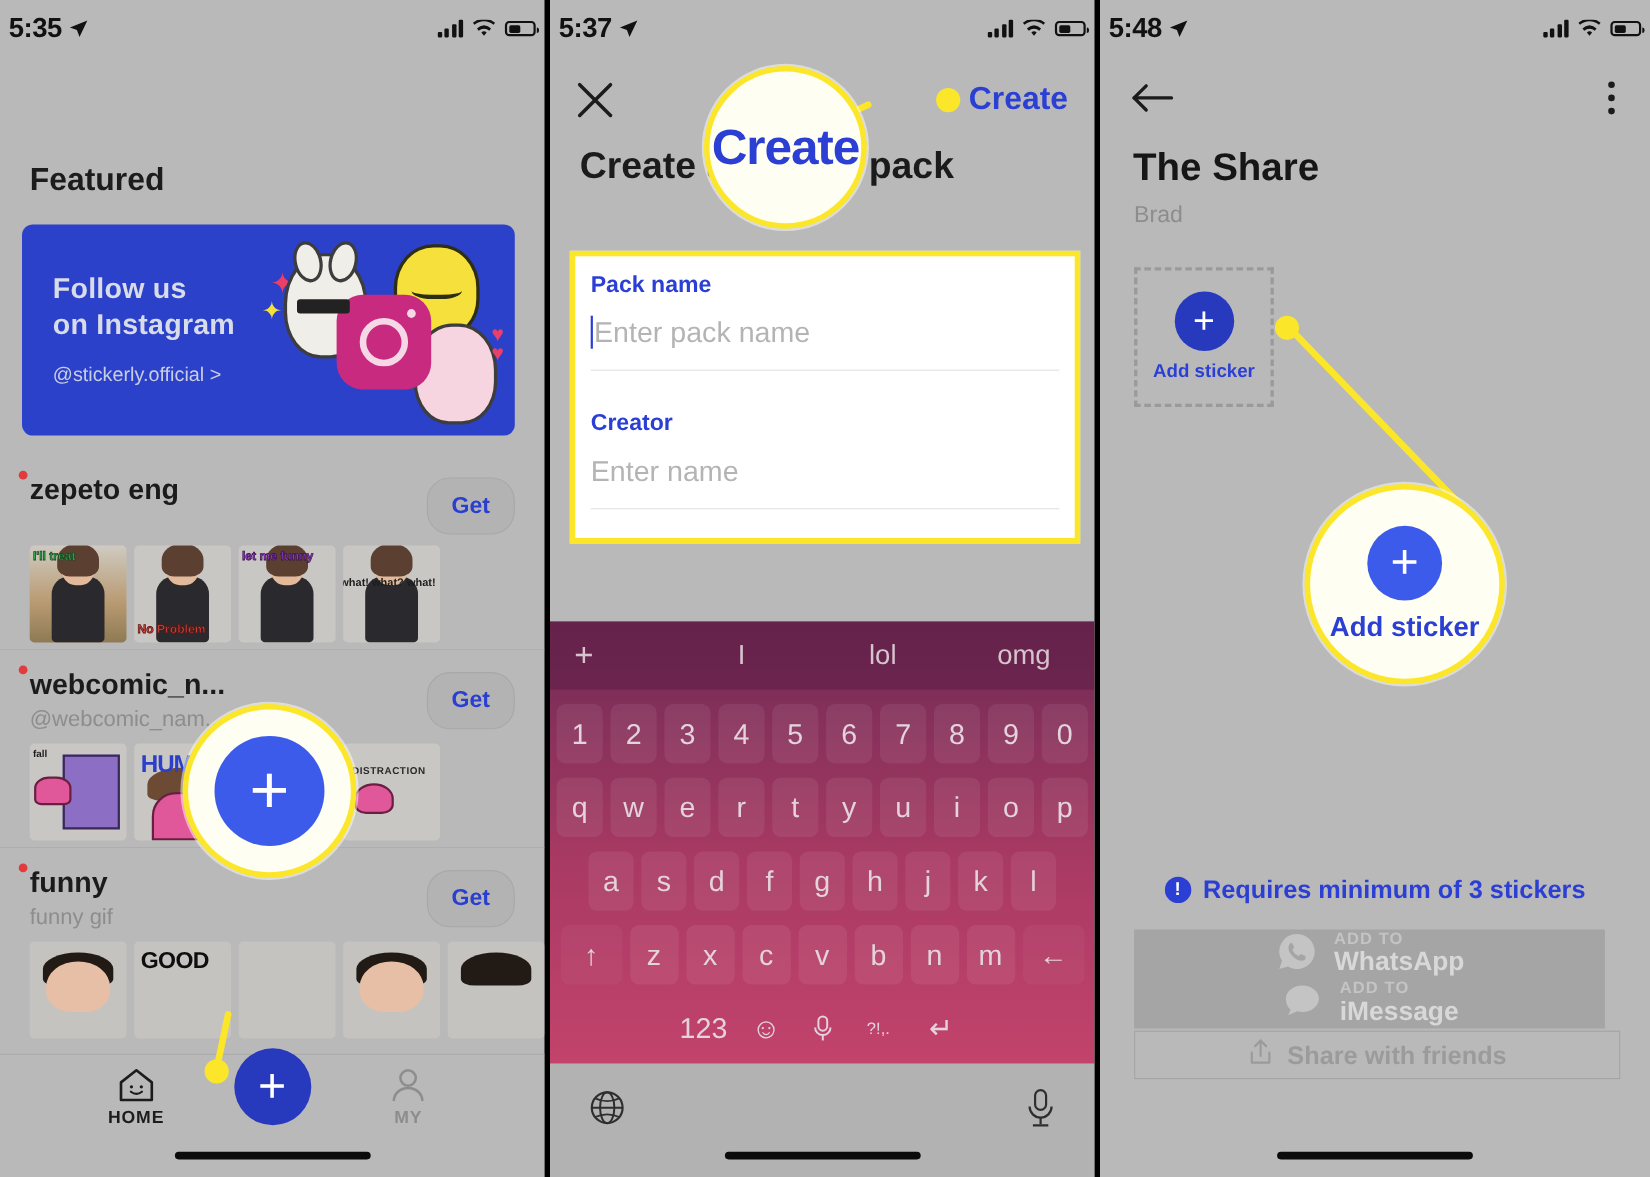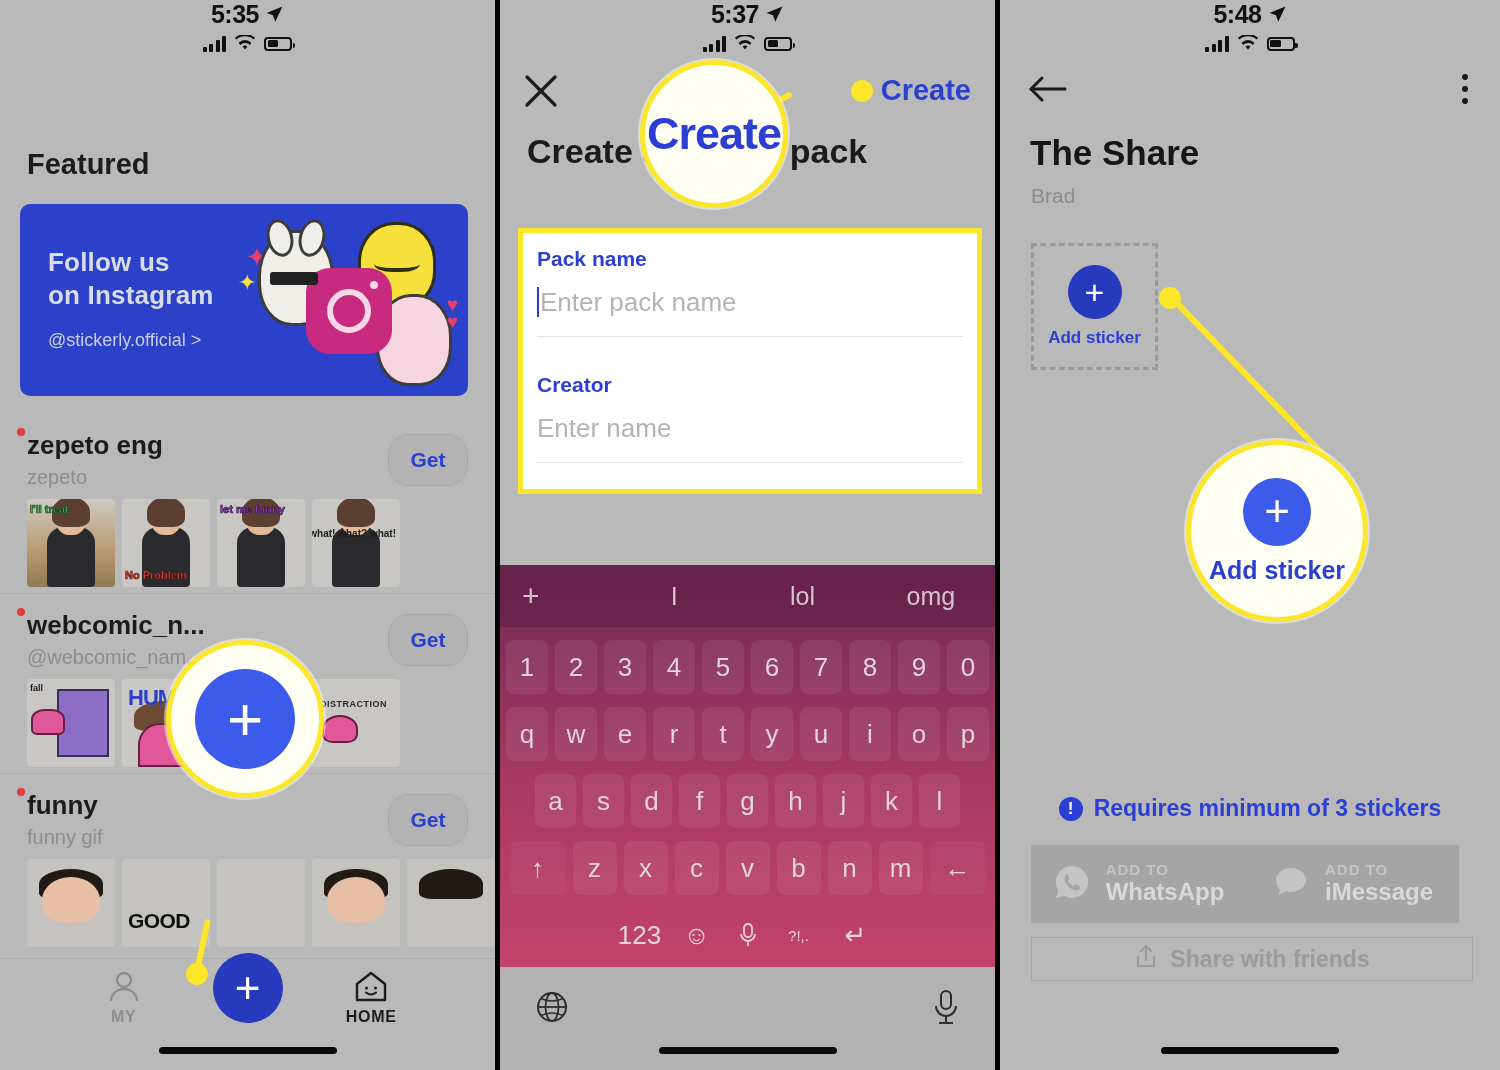--- a/index.html
+++ b/index.html
@@ -20,21 +20,20 @@
     overflow: hidden;
     border-right: 5px solid #000;
   }
   .phone:last-child { border-right: none; }
 
   
   .statusbar {
     position: absolute; top: 0; left: 0; right: 0; height: 52px;
     display: flex; align-items: center; justify-content: space-between;
     padding: 0 8px;
-    flex-direction: column;
   }
   .sb-time {
     font-size: 25px; font-weight: 700; color: #111;
     letter-spacing: -0.5px; display: flex; align-items: center; gap: 6px;
   }
   .sb-right { display: flex; align-items: center; gap: 8px; }
   .bars { display: flex; align-items: flex-end; gap: 2.5px; height: 16px; }
   .bars i { display: block; width: 4px; background: #111; border-radius: 1px; }
   .bars i:nth-child(1) { height: 5px; }
   .bars i:nth-child(2) { height: 8px; }
@@ -206,21 +205,21 @@
                   color:#1c1c1c; text-align:center; line-height:14px; }
   .wc-bed { position:absolute; left:0; right:0; bottom:0; height:24px; background:#76c47e; }
   .wc-lap { position:absolute; right:8px; bottom:16px; width:26px; height:16px;
             background:#9aa0a8; border:1.5px solid #333; }
   .wc-dist { position:absolute; left:8px; top:20px; font:700 9px "Liberation Sans",sans-serif;
              color:#2a2a2a; letter-spacing:0.5px; }
 
   
   .f1,.f2,.f3,.f4,.f5 { background:#c5c3c0; }
   .good-txt { position:absolute; left:6px; top:6px; font:900 21px "Liberation Sans",sans-serif;
-              color:#0e0e0e; letter-spacing:-0.6px;margin-top:44px; }
+              color:#0e0e0e; letter-spacing:-0.6px; }
   .face-top { position:absolute; left:50%; transform:translateX(-50%); top:18px;
               width:58px; height:46px; background:#e6bfa6; border-radius:50% 50% 40% 40%; }
   .face-hair { position:absolute; left:50%; transform:translateX(-50%); top:10px;
                width:64px; height:30px; background:#221a14; border-radius:50% 50% 20% 20%; }
 
   
   .tabbar {
     position: absolute; left: 0; right: 0; bottom: 0; height: 112px;
     background: rgba(185,185,185,0.92); border-top: 1px solid #acacac;
     display: flex; align-items: flex-start; padding-top: 12px;
@@ -344,21 +343,21 @@
     position: absolute; top: 795px; left: 0; right: 0;
     display: flex; align-items: center; justify-content: center; gap: 11px;
     font-size: 23px; font-weight: 600; color: #2b3fd4;
   }
   .req-icon {
     width: 24px; height: 24px; border-radius: 50%; background: #2b3fd4; color: #fff;
     font-size: 17px; font-weight: 700; display:flex; align-items:center; justify-content:center;
   }
   .share-row {
     position: absolute; top: 845px; left: 31px; right: 41px;
-    display: flex; 
+    display: flex;  flex-direction: column;
   }
   .share-btn {
     flex: 1; height: 78px; background: #a5a5a5;
     display: flex; align-items: center; justify-content: center; gap: 14px;
   }
   .share-txt { line-height: 1.12; }
   .share-small { font-size: 15px; font-weight: 600; color: #c4c4c4; letter-spacing: 1px; }
   .share-big { font-size: 24px; font-weight: 700; color: #d8d8d8; }
   .friends-btn {
     position: absolute; top: 937px; left: 31px; right: 27px; height: 44px;
@@ -422,21 +421,20 @@
           </div>
       </div>
     </div>
 
     <div class="pack-list">
 
       <div class="pack">
         <div class="pack-head">
           <div class="pack-info">
             <div class="pack-name">zepeto eng</div>
-            <div class="pack-author">zepeto</div>
           </div>
           <div class="get-btn">Get</div>
         </div>
         <div class="thumbs">
           <div class="thumb z1">
             <div class="fig"></div>
             <div class="tlabel tl-top tl-green">I'll treat</div>
           </div>
           <div class="thumb z2">
             <div class="fig"></div>
@@ -504,39 +502,39 @@
               <div class="face-top"></div>
             </div>
           <div class="thumb f5">
               <div class="face-hair"></div>
             </div>
         </div>
       </div>
     </div>
 
     <div class="tabbar">
-      <div class="tab tab-my">
-        <span class="person">
-          <svg width="32" height="31" viewBox="0 0 32 31">
-            <circle cx="16" cy="9" r="7" fill="none" stroke="#8d8d8d" stroke-width="2.3"></circle>
-            <path d="M3 30 a13 12 0 0126 0" fill="none" stroke="#8d8d8d" stroke-width="2.3"></path>
-          </svg>
-        </span>
-        <span class="tab-label">MY</span>
-      </div>
       <div class="tab tab-home">
         <span class="house">
           <svg width="34" height="31" viewBox="0 0 34 31">
             <path d="M3 13 L17 2 L31 13 L31 29 L3 29 Z" fill="none" stroke="#1c1c1c" stroke-width="2.4" stroke-linejoin="round"></path>
             <circle cx="12.5" cy="17" r="1.5" fill="#1c1c1c"></circle>
             <circle cx="21.5" cy="17" r="1.5" fill="#1c1c1c"></circle>
             <path d="M12 21.5 q5 4 10 0" fill="none" stroke="#1c1c1c" stroke-width="2" stroke-linecap="round"></path>
           </svg>
         </span>
         <span class="tab-label">HOME</span>
+      </div>
+      <div class="tab tab-my">
+        <span class="person">
+          <svg width="32" height="31" viewBox="0 0 32 31">
+            <circle cx="16" cy="9" r="7" fill="none" stroke="#8d8d8d" stroke-width="2.3"></circle>
+            <path d="M3 30 a13 12 0 0126 0" fill="none" stroke="#8d8d8d" stroke-width="2.3"></path>
+          </svg>
+        </span>
+        <span class="tab-label">MY</span>
       </div>
     </div>
 
     <div class="fab-center">
       <span class="fab-plus">+</span>
     </div>
 
     <div class="leader" style="left:196px; top:973px; width:58px; transform: rotate(-78deg);"></div>
     <div class="leader-dot" style="left:186px; top:963px;"></div>
 

